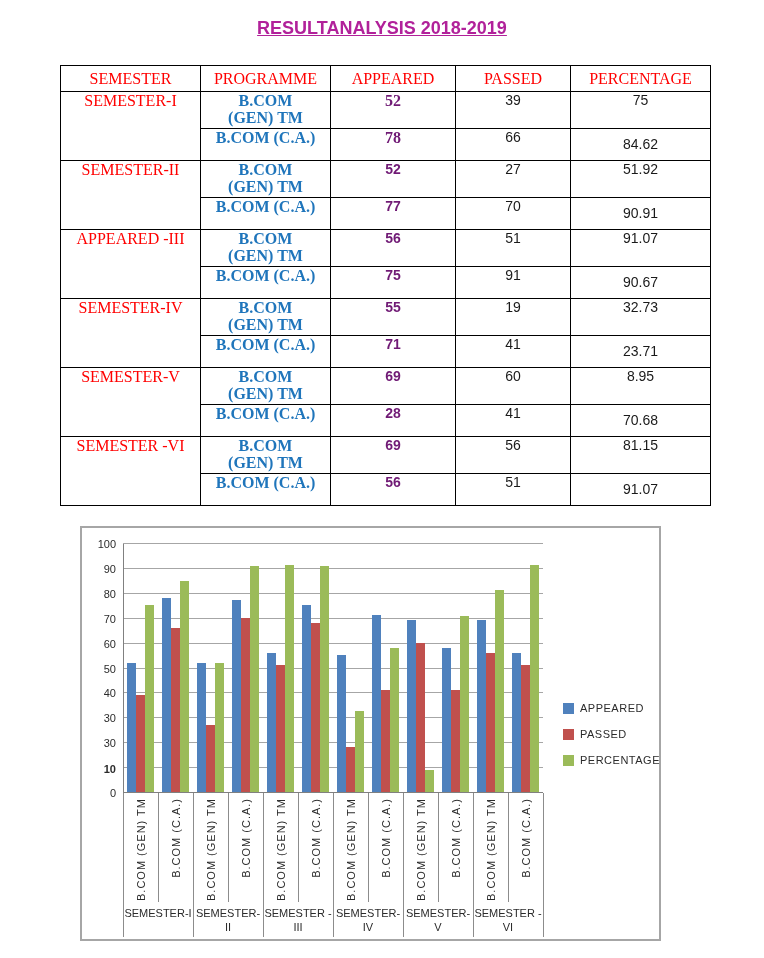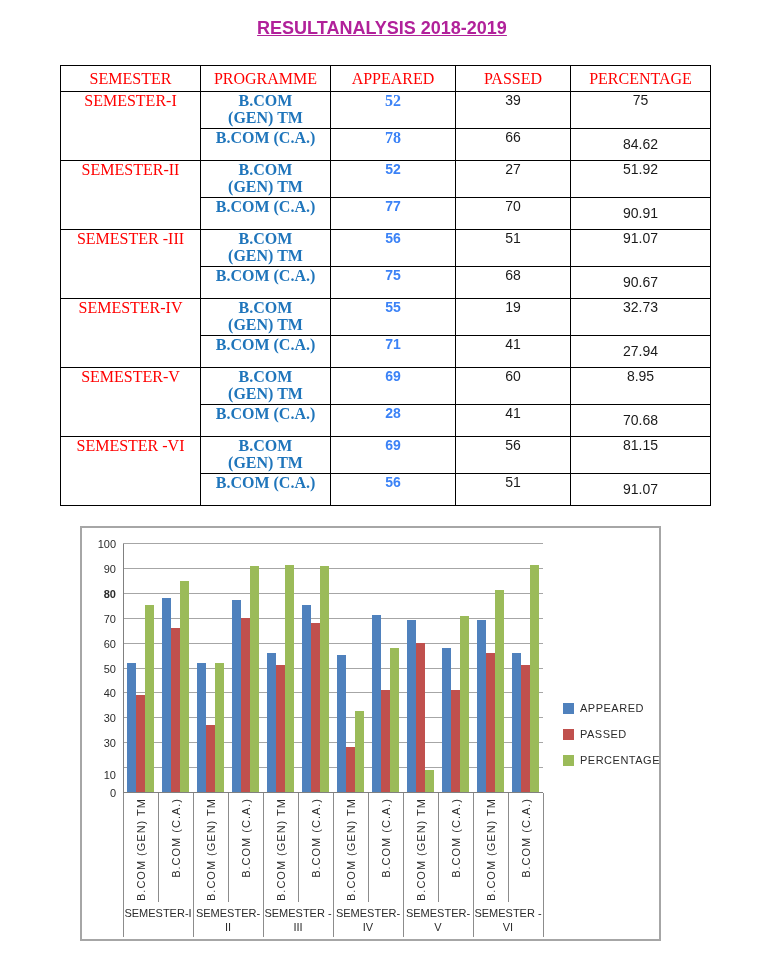--- a/index.html
+++ b/index.html
@@ -24,21 +24,21 @@
   table.results th, table.results td{border:1px solid #000;padding:0;margin-left:19px;}
   table.results th{
     height:25px;font:16px "Liberation Serif",serif;font-weight:normal;
     color:#FF0000;text-align:center;vertical-align:middle;
   }
   tr.tm td{height:36px;vertical-align:top;}
   tr.ca td{height:24px;vertical-align:top;}
   td.sem{font:16px "Liberation Serif",serif;color:#FF0000;text-align:center;padding-top:2px;}
   td.prog{font:bold 16px "Liberation Serif",serif;color:#1F75BB;text-align:center;line-height:17px;padding-top:2px;}
   td.prog span{display:block;}
-  td.app{font:bold 14px "Liberation Sans",sans-serif;color:#3b82f6;text-align:center;padding-top:3px;}
+  td.app{font:bold 14px "Liberation Sans",sans-serif;color:#701a75;text-align:center;padding-top:3px;}
   td.app.serif1{font:bold 16px "Liberation Serif",serif;}
   td.num{font:14px "Liberation Sans",sans-serif;color:#1a1a1a;text-align:center;padding-top:3px;}
   tr.ca td.pct{padding-top:7px;}
 
   
   .chart-box{
     position:relative;margin:20px 0 0 80px;width:577px;height:411px;
     border:2px solid #A6A6A6;background:#fff;
   }
   .chart-plot{position:absolute;left:41px;top:16px;width:420px;height:249px;}
@@ -120,51 +120,51 @@
       <td class="num pct">51.92</td>
     </tr>
     <tr class="ca">
       <td class="prog">B.COM (C.A.)</td>
       <td class="app">77</td>
       <td class="num">70</td>
       <td class="num pct">90.91</td>
     </tr>
 
     <tr class="tm">
-      <td class="sem" rowspan="2">SEMESTER -III</td>
+      <td class="sem" rowspan="2">APPEARED -III</td>
       <td class="prog">
           <span>B.COM</span>
           <span>(GEN) TM</span>
         </td>
       <td class="app">56</td>
       <td class="num">51</td>
       <td class="num pct">91.07</td>
     </tr>
     <tr class="ca">
       <td class="prog">B.COM (C.A.)</td>
       <td class="app">75</td>
-      <td class="num">68</td>
+      <td class="num">91</td>
       <td class="num pct">90.67</td>
     </tr>
 
     <tr class="tm">
       <td class="sem" rowspan="2">SEMESTER-IV</td>
       <td class="prog">
           <span>B.COM</span>
           <span>(GEN) TM</span>
         </td>
       <td class="app">55</td>
       <td class="num">19</td>
       <td class="num pct">32.73</td>
     </tr>
     <tr class="ca">
       <td class="prog">B.COM (C.A.)</td>
       <td class="app">71</td>
       <td class="num">41</td>
-      <td class="num pct">27.94</td>
+      <td class="num pct">23.71</td>
     </tr>
 
     <tr class="tm">
       <td class="sem" rowspan="2">SEMESTER-V</td>
       <td class="prog">
           <span>B.COM</span>
           <span>(GEN) TM</span>
         </td>
       <td class="app">69</td>
       <td class="num">60</td>
@@ -192,28 +192,28 @@
       <td class="app">56</td>
       <td class="num">51</td>
       <td class="num pct">91.07</td>
     </tr>
   </tbody>
 </table>
 
 <div class="chart-box">
   <div class="chart-ylabels">
       <div class="ytick" style="bottom: -6px;">0</div>
-      <div class="ytick" style="bottom: 12px;">10</div>
+      <div class="ytick" style="bottom: 18px; font-weight: bold;">10</div>
       <div class="ytick" style="bottom: 43.8px;">30</div>
       <div class="ytick" style="bottom: 68.7px;">30</div>
       <div class="ytick" style="bottom: 93.6px;">40</div>
       <div class="ytick" style="bottom: 118.5px;">50</div>
       <div class="ytick" style="bottom: 143.4px;">60</div>
       <div class="ytick" style="bottom: 168.3px;">70</div>
-      <div class="ytick" style="bottom: 193.2px; font-weight: bold;">80</div>
+      <div class="ytick" style="bottom: 193.2px;">80</div>
       <div class="ytick" style="bottom: 218.1px;">90</div>
       <div class="ytick" style="bottom: 243px;">100</div>
     </div>
   <div class="chart-plot">
       <div class="gridline" style="bottom: 24.9px;"></div>
       <div class="gridline" style="bottom: 49.8px;"></div>
       <div class="gridline" style="bottom: 74.7px;"></div>
       <div class="gridline" style="bottom: 99.6px;"></div>
       <div class="gridline" style="bottom: 124.5px;"></div>
       <div class="gridline" style="bottom: 149.4px;"></div>

